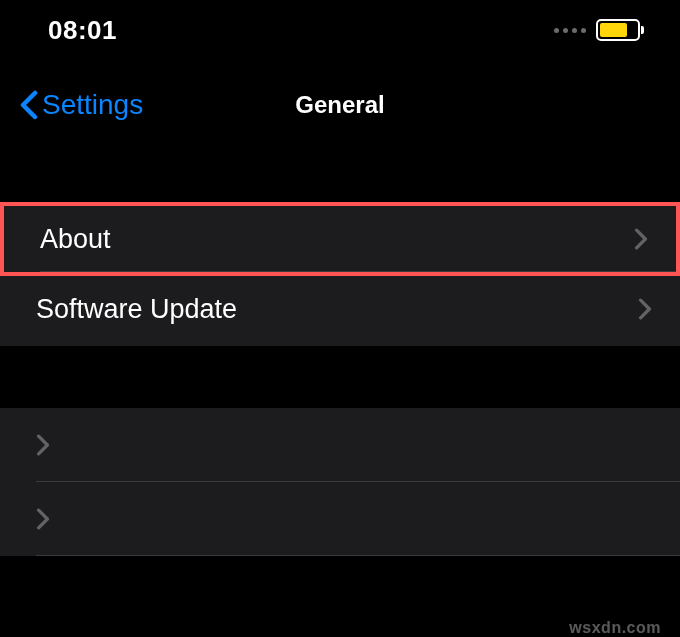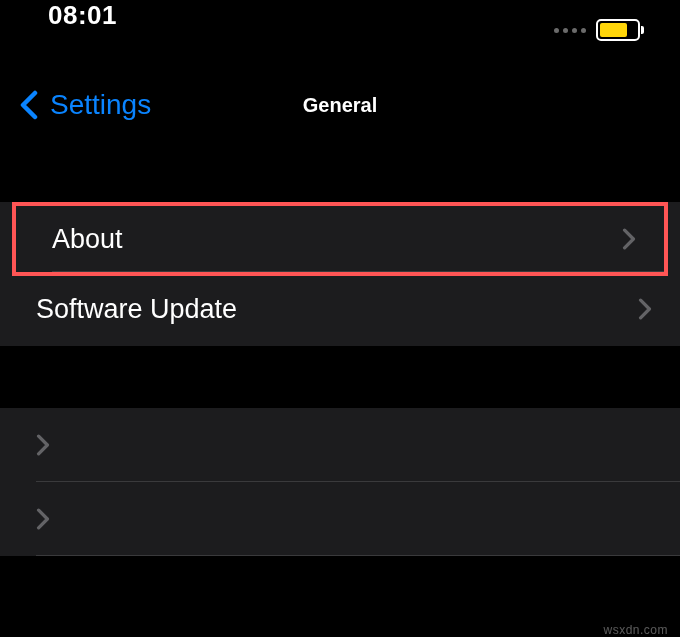--- a/index.html
+++ b/index.html
@@ -13,20 +13,21 @@
       height: 637px;
       background: #000;
       color: #fff;
       overflow: hidden;
       position: relative;
     }
     .status-bar {
       height: 60px;
       display: flex;
       justify-content: space-between;
+      align-items: center;
       padding: 0 40px 0 48px;
     }
     .time {
       font-size: 26px;
       font-weight: 600;
       letter-spacing: 0.5px;
     }
     .status-right {
       display: flex;
       align-items: center;
@@ -70,30 +71,30 @@
     .nav-bar {
       height: 90px;
       display: flex;
       align-items: center;
       position: relative;
       padding: 0 20px;
     }
     .back-button {
       display: flex;
       align-items: center;
-      gap: 12px;
+      gap: 4px;
       color: #0a84ff;
       font-size: 28px;
       cursor: pointer;
     }
     .nav-title {
       position: absolute;
       left: 50%;
       transform: translateX(-50%);
-      font-size: 20px;
+      font-size: 24px;
       font-weight: 600;
       color: #fff;
     }
     .spacer {
       height: 56px;
       background: #000;
     }
     .spacer-mid {
       height: 62px;
       background: #000;
@@ -122,31 +123,32 @@
     .list-label {
       font-size: 27px;
       font-weight: 400;
       color: #fff;
     }
     .chevron-right {
       color: #636366;
     }
     .highlighted {
       border: 4px solid #ff5555;
-      margin: -4px 12px;
+      margin: -4px 0;
       position: relative;
       z-index: 2;
     }
     .watermark {
       position: absolute;
-      right: 12px;
+      right: 19px;
       bottom: 0;
-      font-size: 12px;
+      font-size: 16px;
       color: rgba(255,255,255,0.35);
       letter-spacing: 0.5px;
+      font-weight: bold;
     }
   </style>
 </head>
 <body>
 
 <div class="status-bar">
   <div class="time">08:01</div>
   <div class="status-right">
     <div class="dots">
       <div class="dot"></div>

